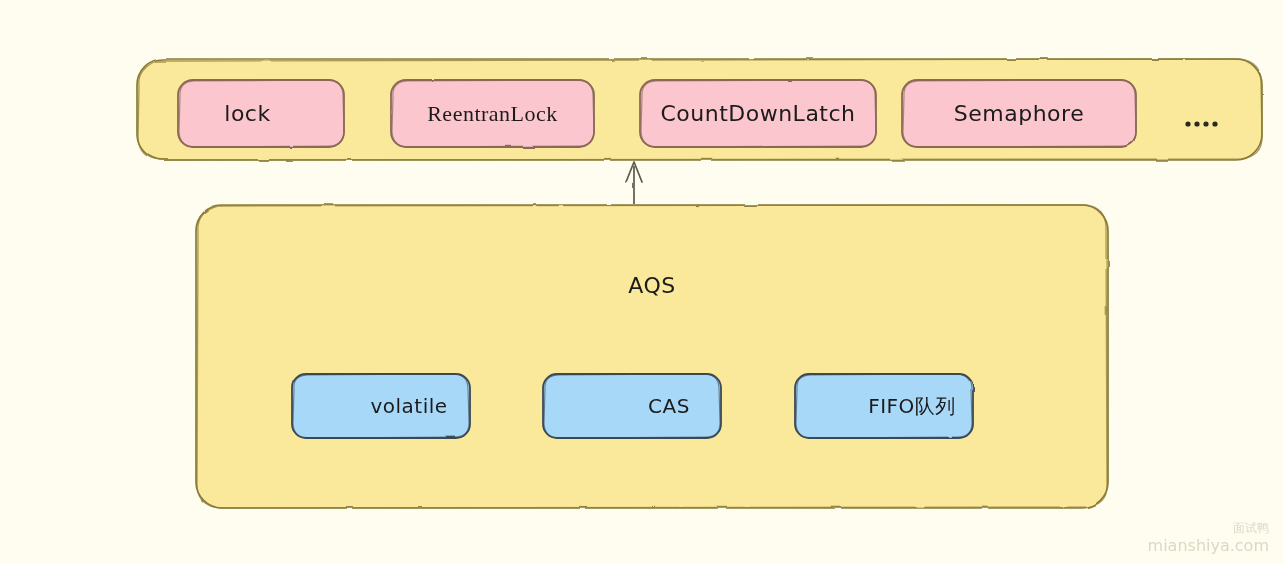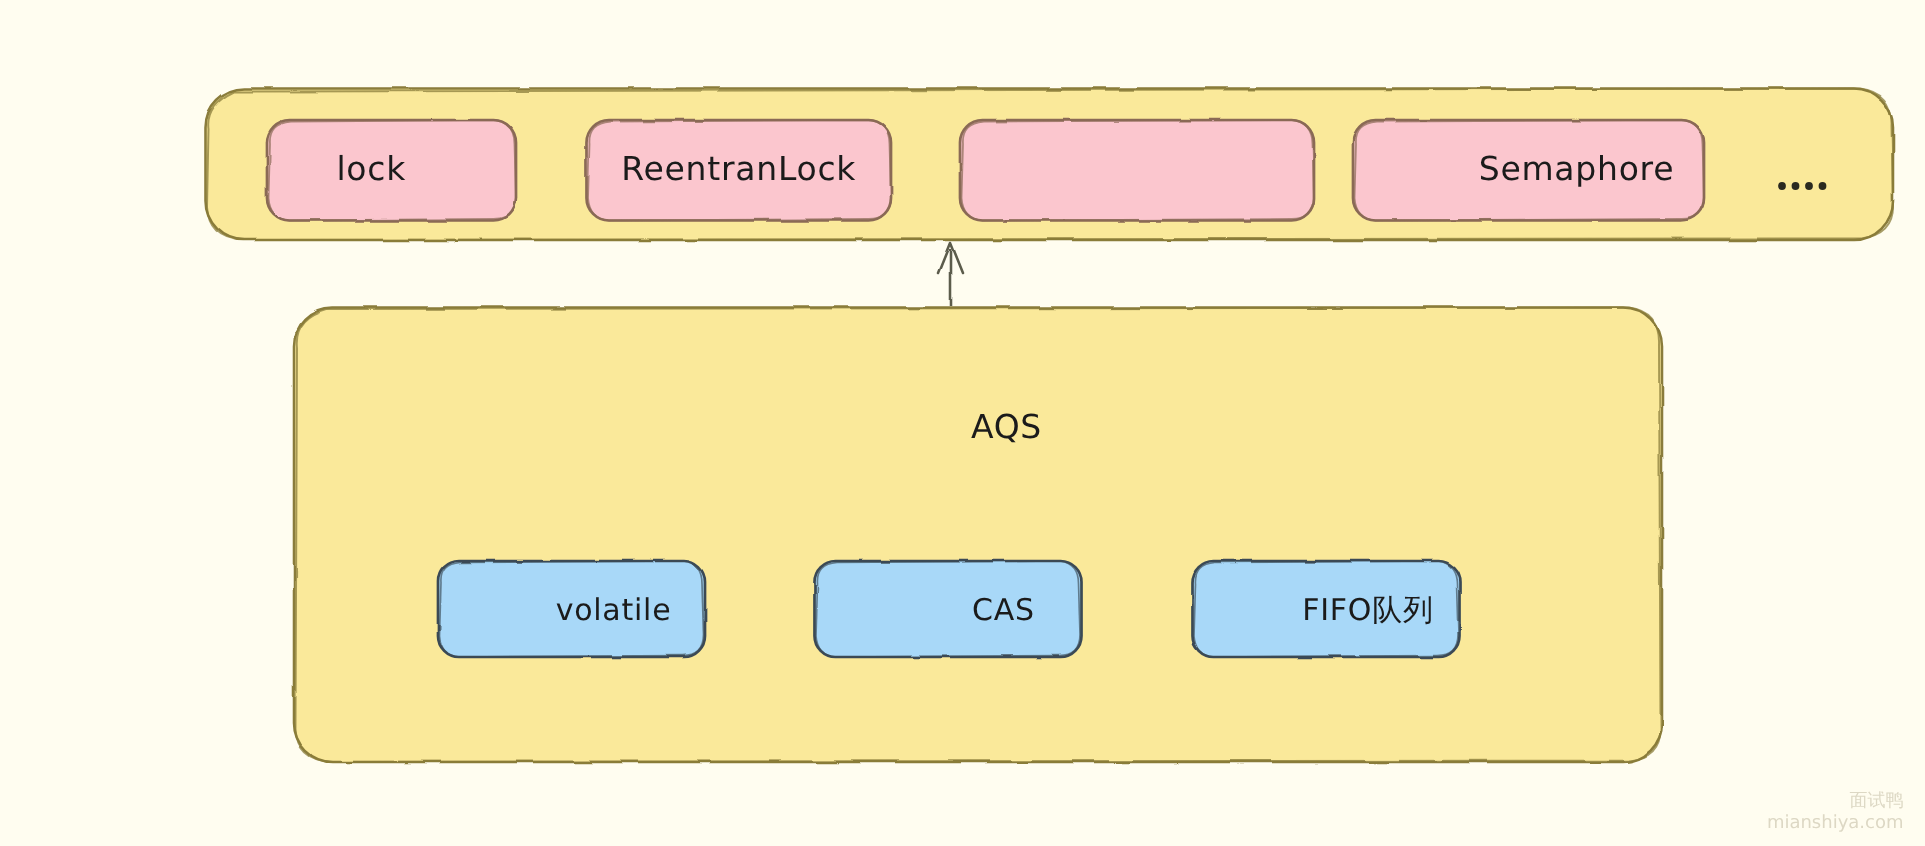--- a/index.html
+++ b/index.html
@@ -38,38 +38,37 @@
   }
   .label-pink {
     font-size: 22px;
   }
   .label-blue {
     font-size: 20px;
     padding-left: 28px;
   }
   .label-title {
     font-size: 22px;
-    margin-left: 19px;
   }
   .watermark {
     position: absolute;
     right: 14px;
     bottom: 8px;
     text-align: right;
     color: #ddd8c4;
     font-family: "DejaVu Sans", sans-serif;
     line-height: 1.25;
     user-select: none;
   }
   .watermark .wm-cn {
     font-size: 12px;
     display: block;
   }
   .watermark .wm-en {
-    font-size: 12px;
+    font-size: 16px;
     display: block;
   }
 </style>
 </head>
 <body>
 
 <div id="stage">
 
   <svg class="sketch" viewBox="0 0 1283 564">
     <defs>
@@ -126,24 +125,25 @@
       <rect x="543" y="374" width="178" height="64" rx="14" ry="14" fill="#a8d8f8" stroke="#3b4a55" stroke-width="1.8"></rect>
       <path d="M545 389 Q544 376 558 375 L707 374 Q719 376 719 389 L720 423 Q720 437 706 437 L557 438 Q545 437 544 424 Z" fill="none" stroke="#3b4a55" stroke-width="1.1" opacity="0.65"></path>
 
       <rect x="795" y="374" width="178" height="64" rx="14" ry="14" fill="#a8d8f8" stroke="#3b4a55" stroke-width="1.8"></rect>
       <path d="M797 389 Q796 376 810 375 L959 374 Q971 376 971 389 L972 423 Q972 437 958 437 L809 438 Q797 437 796 424 Z" fill="none" stroke="#3b4a55" stroke-width="1.1" opacity="0.65"></path>
     </g>
   </svg>
 
   <div class="node-label label-pink" style="left:178px; top:80px; width:139px; height:67px;text-align:right;">lock</div>
 
-  <div class="node-label label-pink" style="left:391px; top:80px; width:203px; height:67px;">ReentranLock</div>
+  <div class="node-label label-pink" style="left:391px; top:80px; width:203px; height:67px;font-family:Liberation Serif, serif;">ReentranLock</div>
 
+  <div class="node-label label-pink" style="left:640px; top:80px; width:236px; height:67px;">CountDownLatch</div>
 
-  <div class="node-label label-pink" style="left:902px; top:80px; width:234px; height:67px;padding-left:32px;">Semaphore</div>
+  <div class="node-label label-pink" style="left:902px; top:80px; width:234px; height:67px;">Semaphore</div>
 
   <div class="node-label label-title" style="left:196px; top:268px; width:912px; height:34px;">AQS</div>
 
   <div class="node-label label-blue" style="left:292px; top:374px; width:178px; height:64px;">volatile</div>
 
   <div class="node-label label-blue" style="left:566px; top:374px; width:150px; height:64px;">CAS</div>
 
   <div class="node-label label-blue" style="left:795px; top:374px; width:178px; height:64px;text-align:center;">FIFO队列</div>
 
   <div class="watermark">

